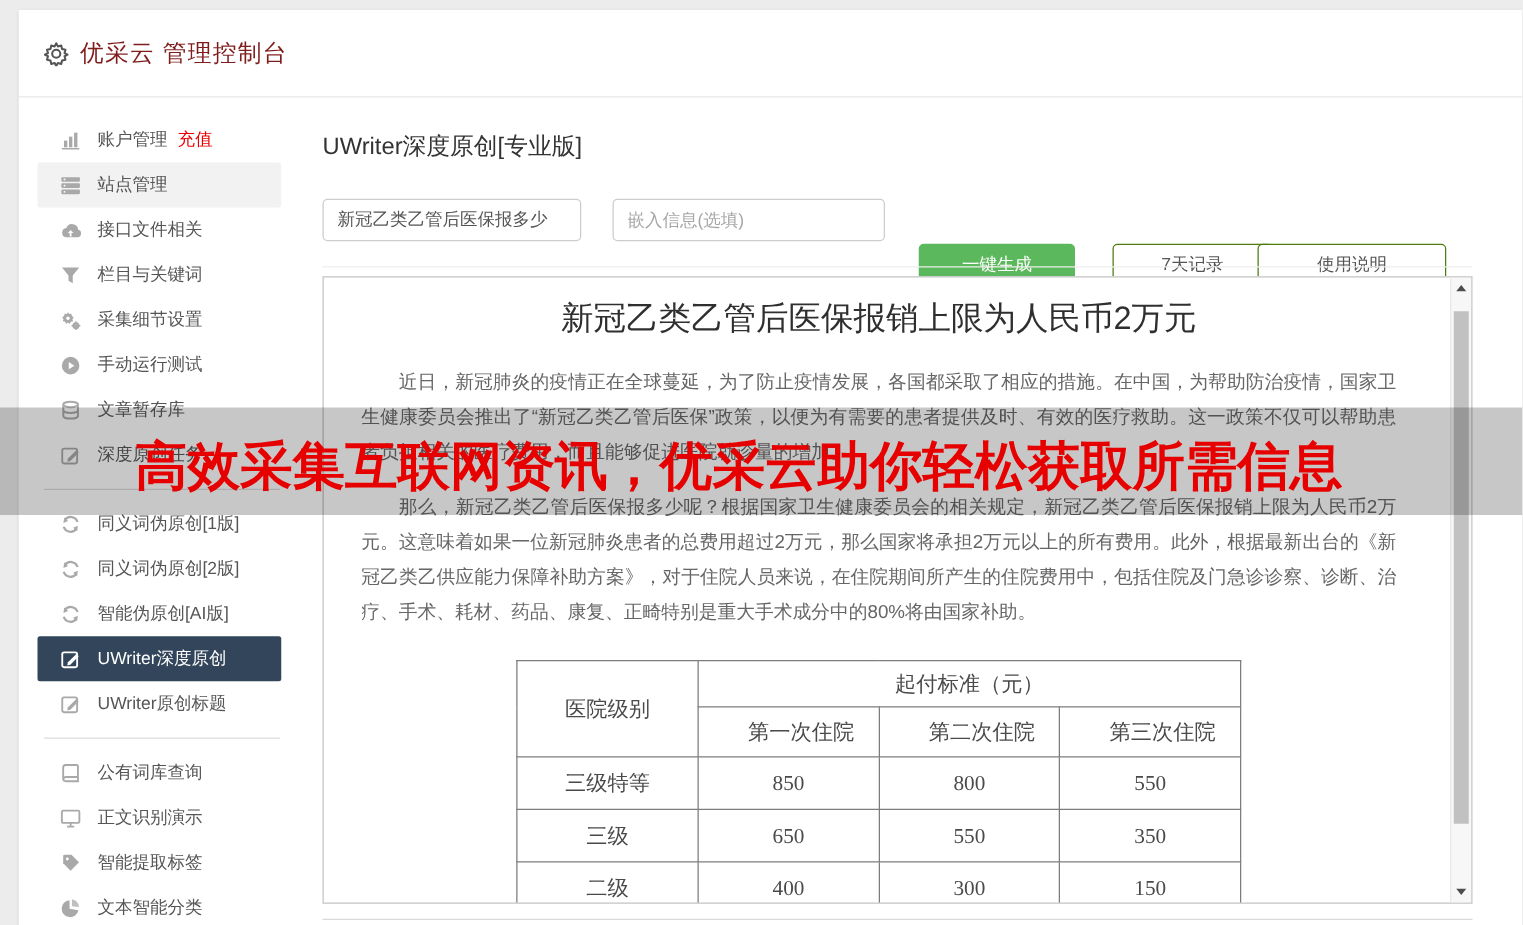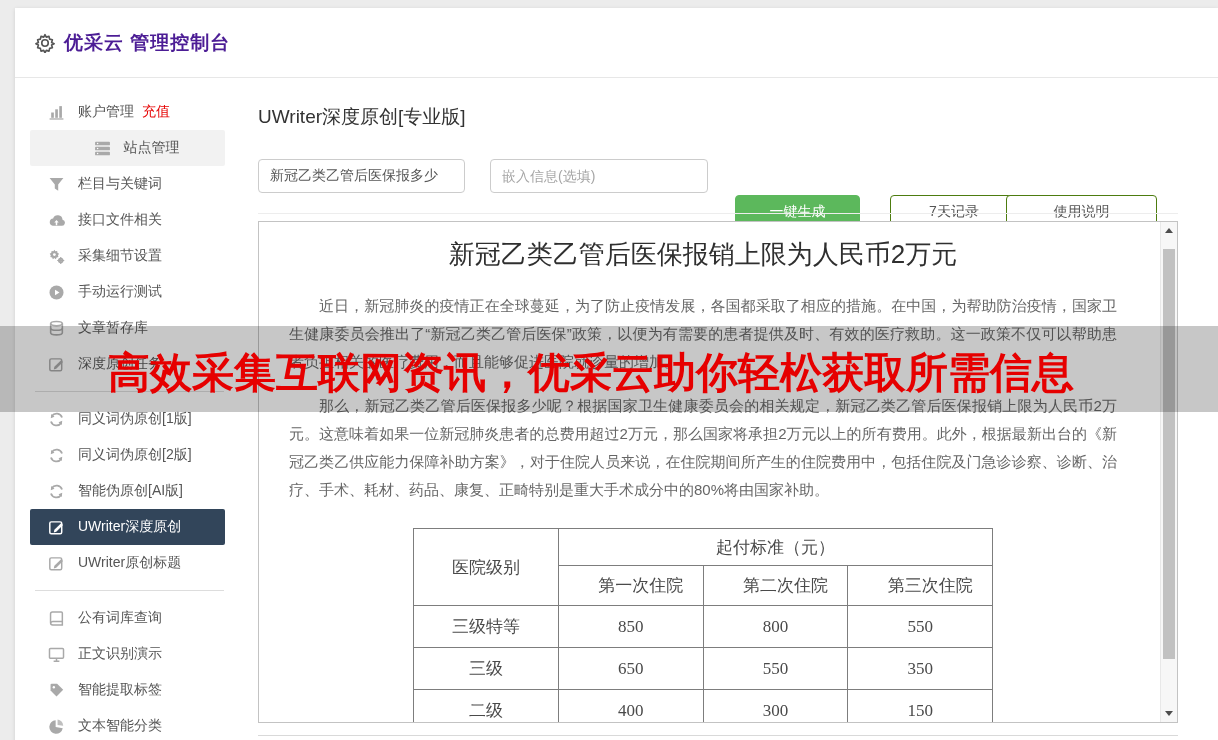--- a/index.html
+++ b/index.html
@@ -6,28 +6,28 @@
   html,body { background:#e9e9e9; }
   body { font-family:"Liberation Sans","DejaVu Sans",sans-serif; }
   .page { position:relative; width:1218px; height:740px; background:#ececec; overflow:hidden; }
   .card { position:absolute; left:15px; top:8px; width:1203px; height:760px; background:#fff;
           box-shadow:0 1px 4px rgba(0,0,0,.12); }
 
   
   .hdr { position:absolute; left:0; top:0; width:100%; height:70px; border-bottom:1px solid #e7e7e7;
          display:flex; align-items:center; padding-left:20px; }
   .hdr .gear { width:20px; height:20px; margin-right:9px; }
-  .hdr h1 { font-size:19px; font-weight:bold; color:#4c1d95; letter-spacing:1px; }
+  .hdr h1 { font-size:19px; font-weight:normal; color:#7f1d1d; letter-spacing:1px; }
 
   
   .side { position:absolute; left:0; top:71px; width:227px; padding-top:15px; }
   .si { height:36px; display:flex; align-items:center; margin:0 17px 0 15px; padding-left:18px;
         border-radius:2px; color:#555; font-size:14px; cursor:pointer; white-space:nowrap; }
   .si .icn { width:17px; height:17px; margin-right:13px; flex:none; }
-  .si.hov { background:#f2f2f2;justify-content:center; }
+  .si.hov { background:#f2f2f2; }
   .si.sel { background:#32455a; color:#fff; }
   .si .badge { color:#e60000; margin-left:8px; }
   .sdiv { height:1px; background:#ddd; margin:9px 18px 9px 20px; }
 
   
   .main { position:absolute; left:243px; top:70px; width:945px; }
   .pgtitle { position:absolute; left:0; top:26px; font-size:19px; color:#333; font-weight:normal; }
   .ctl { position:absolute; top:81px; height:34px; font-size:14px; }
   input.txt { height:34px; border:1px solid #ccc; border-radius:4px; padding:0 11px; font-size:14px;
               color:#555; font-family:inherit; outline:none; }
@@ -112,31 +112,31 @@
               <circle cx="3.4" cy="3.3" r=".7"></circle>
               <circle cx="3.4" cy="8" r=".7"></circle>
               <circle cx="3.4" cy="12.7" r=".7"></circle>
             </g>
         </svg>
         <span>站点管理</span>
       </div>
 
       <div class="si">
         <svg class="icn" viewBox="0 0 16 16">
-          <path fill="#a9a9a9" d="M1.5 1.8h13L9.6 7.9v5.9l-3.2-2V7.9z"></path>
-        </svg>
-        <span>栏目与关键词</span>
-      </div>
-
-      <div class="si">
-        <svg class="icn" viewBox="0 0 16 16">
           <path fill="#a9a9a9" d="M4.4 13a3.5 3.5 0 0 1 .4-6.9 4.6 4.6 0 0 1 8.9 1.2 2.9 2.9 0 0 1-1 5.7z"></path>
           <path fill="#fff" d="M7.3 12.5V9.8H5.9L8 7.5l2.1 2.3H8.7v2.7z"></path>
         </svg>
         <span>接口文件相关</span>
+      </div>
+
+      <div class="si">
+        <svg class="icn" viewBox="0 0 16 16">
+          <path fill="#a9a9a9" d="M1.5 1.8h13L9.6 7.9v5.9l-3.2-2V7.9z"></path>
+        </svg>
+        <span>栏目与关键词</span>
       </div>
 
       <div class="si">
         <svg class="icn" viewBox="0 0 16 16">
           <g fill="#a9a9a9">
             <path d="M6 1.6l.9 1.5 1.7-.3.3 1.7 1.5.9-1 1.4.4 1.7-1.7.4-.7 1.6-1.4-1-1.4 1-.7-1.6-1.7-.4.4-1.7-1-1.4 1.5-.9.3-1.7 1.7.3z"></path>
             <circle cx="6" cy="6.2" r="1.3" fill="#fff"></circle>
             <circle cx="12" cy="11.8" r="2.6"></circle>
               <circle cx="12" cy="11.8" r="1" fill="#fff"></circle>
             <path d="M12 8.5v6.6M8.7 11.8h6.6" stroke="#a9a9a9" stroke-width="1.1"></path>

